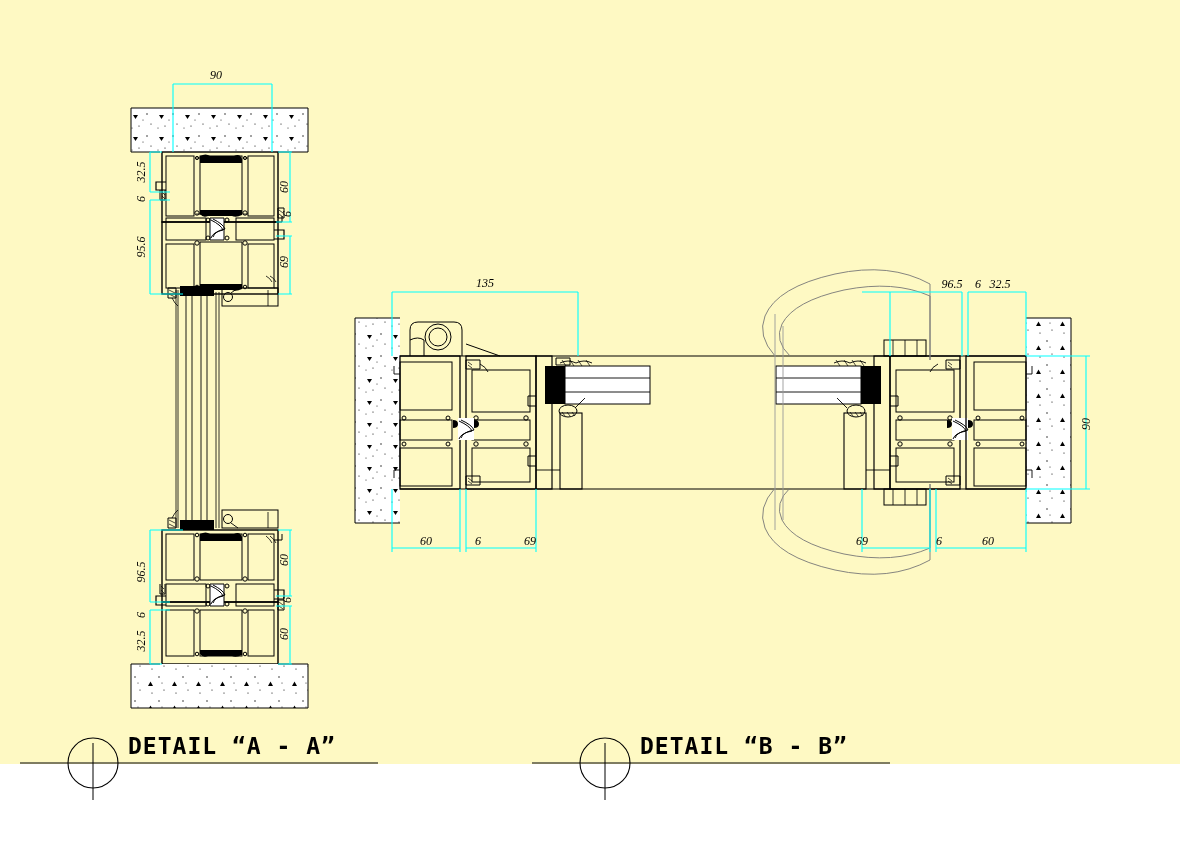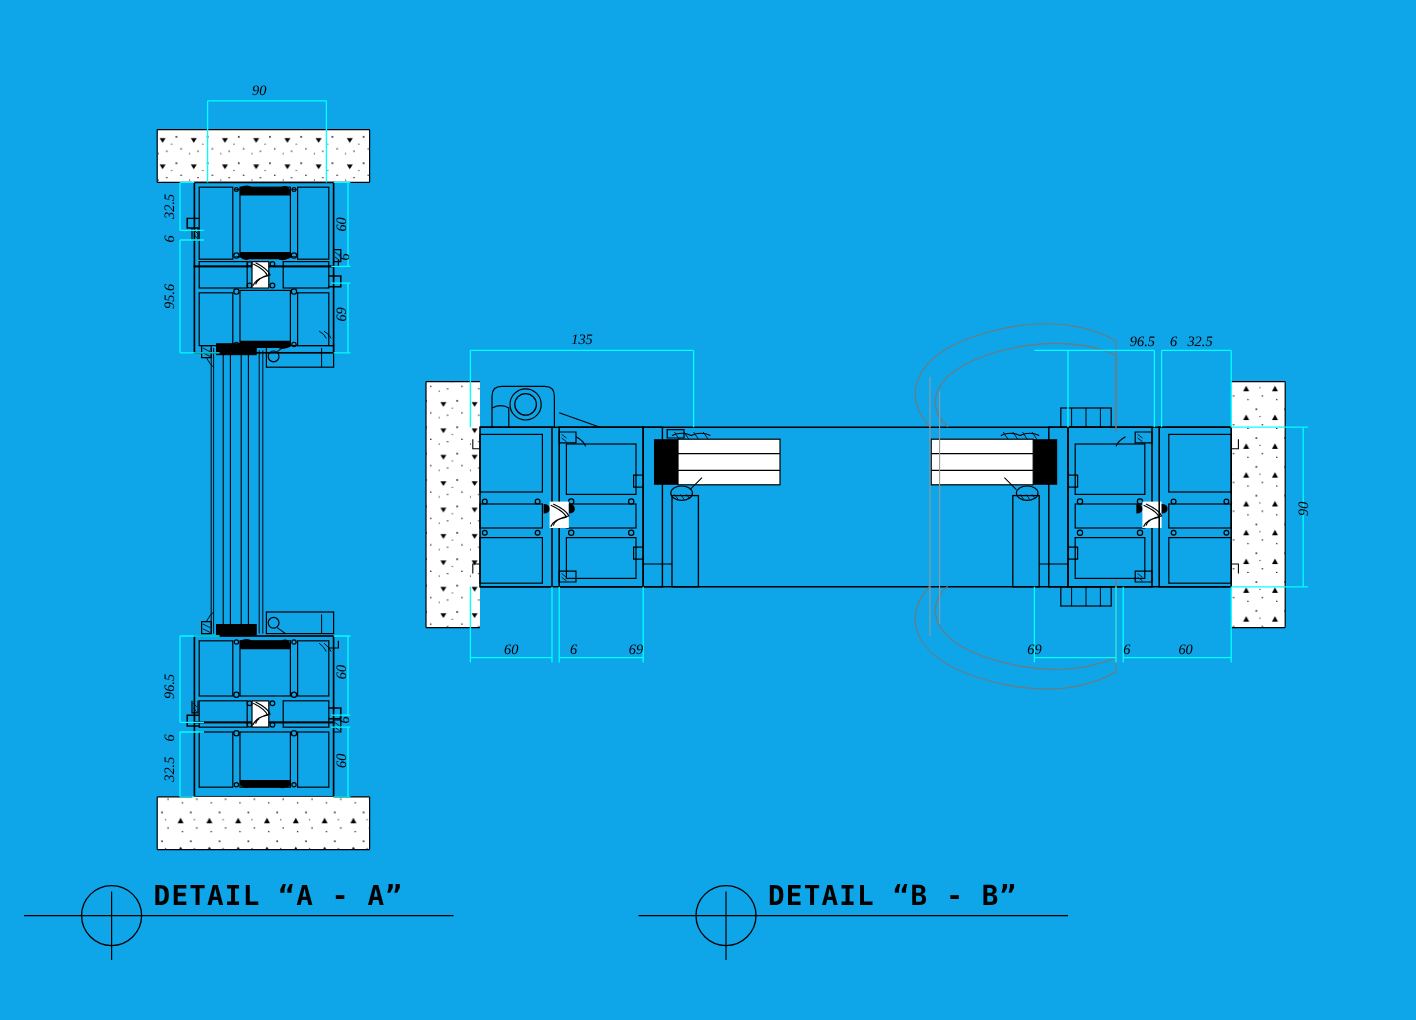--- a/index.html
+++ b/index.html
@@ -1,17 +1,17 @@
 <!DOCTYPE html>
 <html><head>
 <meta charset="utf-8">
 <style>
   html,body{margin:0;padding:0;background:#ffffff;}
   body{width:1180px;height:850px;font-family:"Liberation Serif",serif;overflow:hidden;}
-  #sheet{position:relative;width:1180px;height:850px;background:#0ea5e9;}
+  #sheet{position:relative;width:1180px;height:764px;background:#fef9c3;}
   svg{display:block;}
   .dimtxt{font-family:"Liberation Serif",serif;font-style:italic;font-size:12px;fill:#000;}
   .titletxt{font-family:"DejaVu Sans Mono",monospace;font-weight:bold;font-size:23px;fill:#000;letter-spacing:1px;}
 </style>
 </head>
 <body>
 
 <div id="sheet">
 <svg width="1180" height="850" viewBox="0 0 1180 850">
   <defs>

